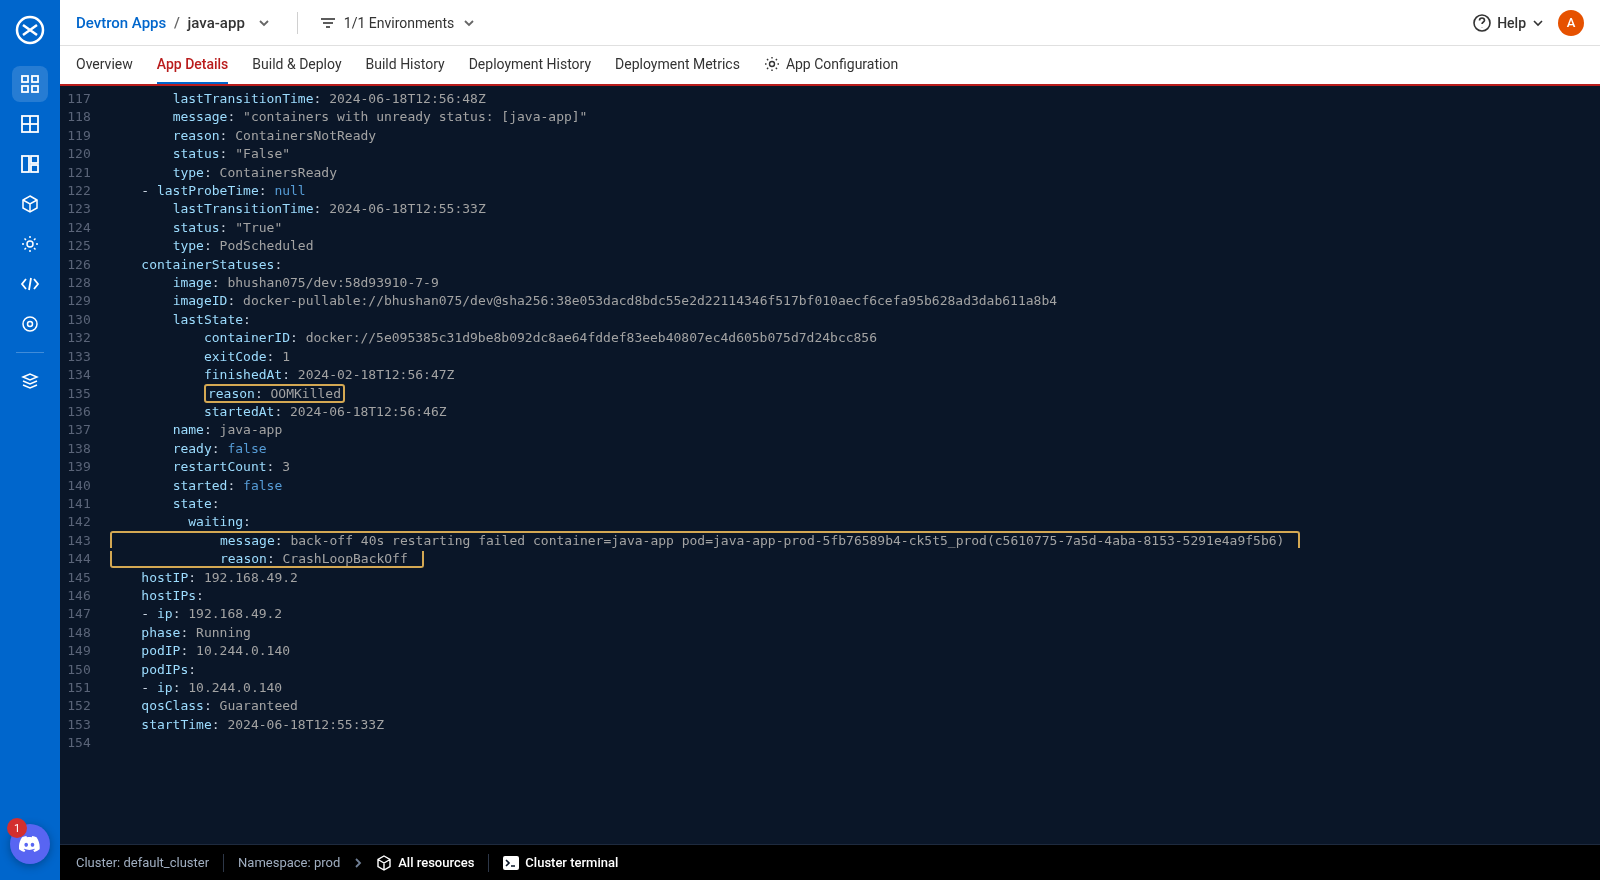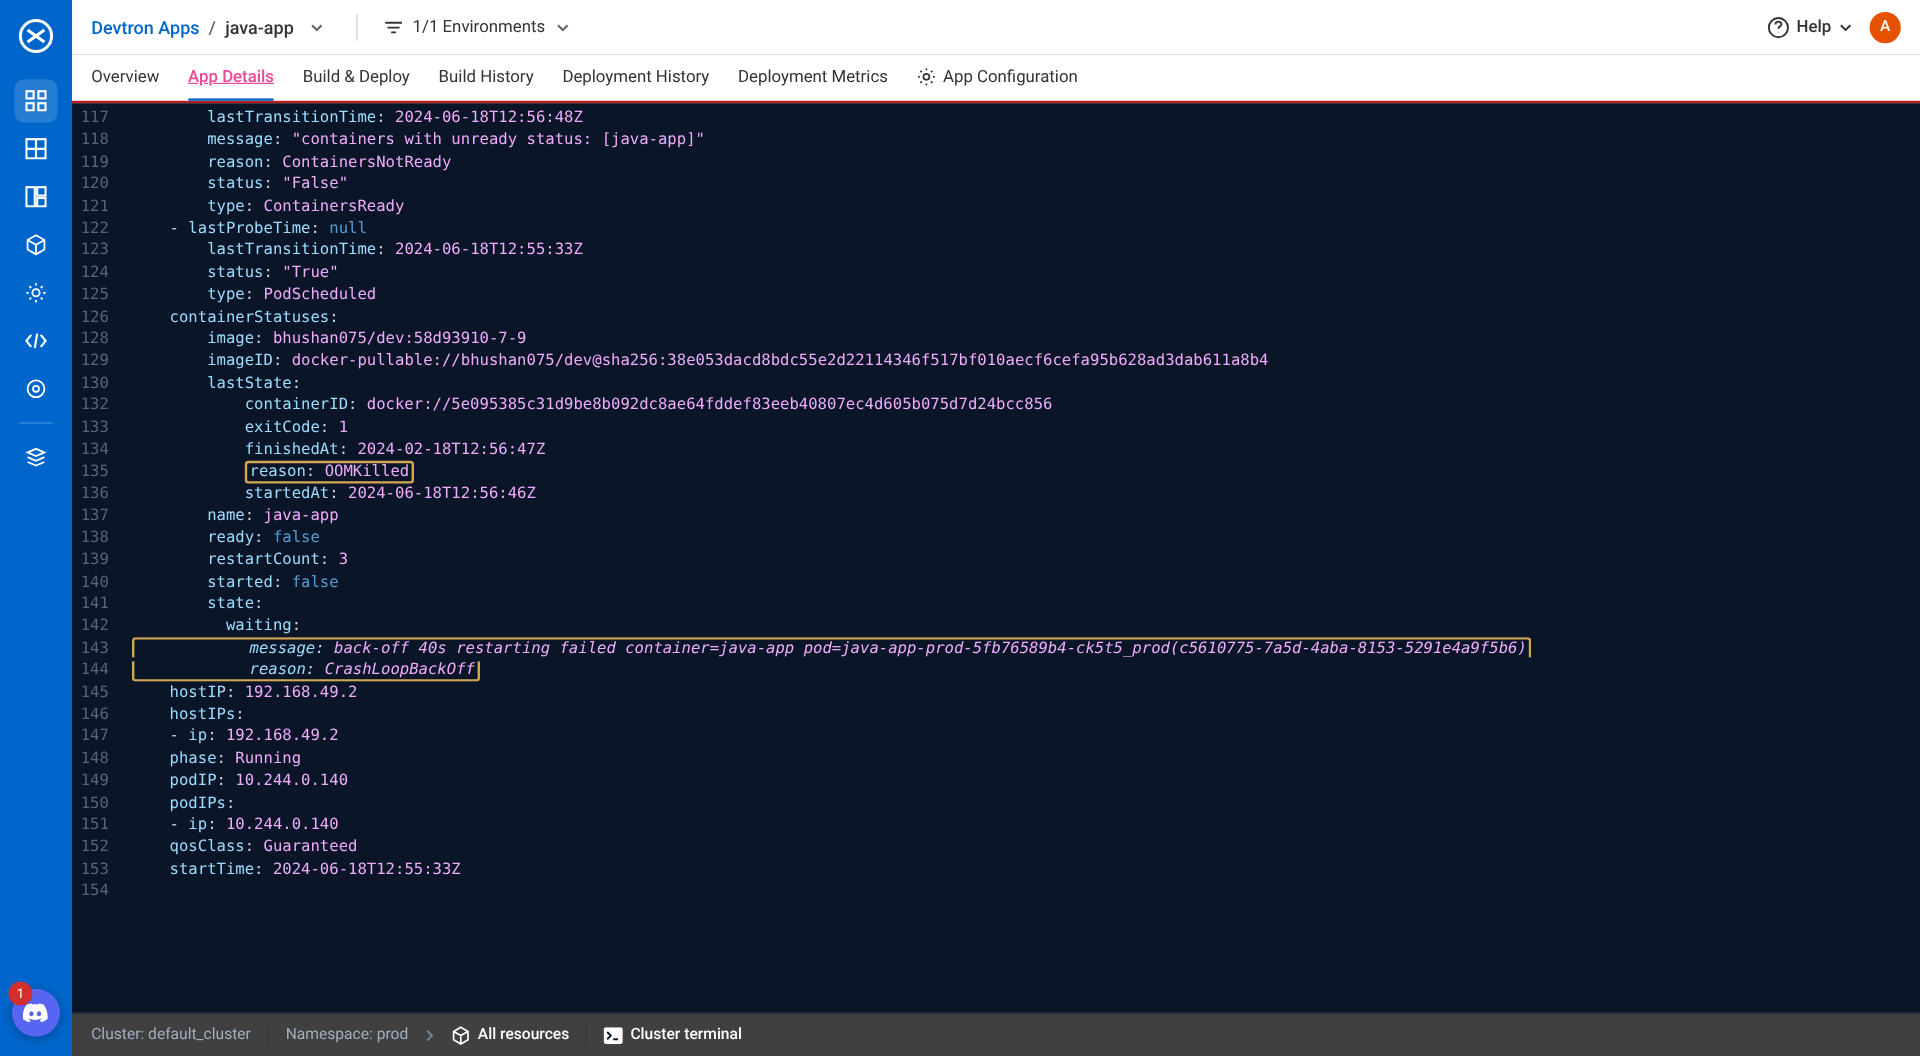--- a/index.html
+++ b/index.html
@@ -21,37 +21,37 @@
 .breadcrumb .app { color: #333; }
 .chevron { color: #666; font-size: 12px; padding: 0 4px; }
 .pipe-sep { width: 1px; height: 22px; background: #d0d0d0; margin: 0 14px; }
 .env-filter { display: flex; align-items: center; gap: 8px; color: #333; font-size: 14px; }
 .topbar-right { display: flex; align-items: center; gap: 14px; }
 .help-btn { display: flex; align-items: center; gap: 6px; font-size: 14px; color: #333; font-weight: 500; cursor: pointer; }
 .avatar { width: 26px; height: 26px; border-radius: 50%; background: #e65100; color: #fff; display: flex; align-items: center; justify-content: center; font-size: 13px; font-weight: 500; }
 
 .tabs { height: 40px; background: #fff; border-bottom: 2px solid #b91c1c; display: flex; align-items: center; padding: 0 16px; gap: 24px; font-size: 14px; }
 .tab { color: #333; cursor: pointer; height: 100%; display: flex; align-items: center; border-bottom: 2px solid transparent; }
-.tab.active { color: #ec4899; border-bottom-color: #0066cc; font-weight: 500; text-decoration: underline; }
+.tab.active { color: #b91c1c; border-bottom-color: #0066cc; font-weight: 500; }
 .tab-config { display: flex; align-items: center; gap: 6px; }
 
 .code-area { flex: 1; background: #0a1628; overflow: auto; position: relative; }
 .code-content { font-family: "SF Mono", Monaco, Consolas, monospace; font-size: 13px; line-height: 18.4px; padding: 4px 0; }
 .code-line { display: flex; white-space: pre; }
 .line-num { width: 50px; text-align: center; color: #5a6478; padding-right: 12px; user-select: none; flex-shrink: 0; }
 .line-content { flex: 1; color: #cbd5e1; }
 .yaml-key { color: #9CDCFE; }
-.yaml-val { color: #f0abfc; }
+.yaml-val { color: #a3a3a3; }
 .yaml-bool { color: #569CD6; }
 .yaml-dash { color: #cbd5e1; }
 
 .hl-box { border: 2px solid #d4a853; border-radius: 3px; padding: 0 2px; display: inline; }
-.hl-box-block { border: 2px solid #d4a853; border-radius: 3px; margin-left: 0px; padding: 0 2px; font-style: italic; }
-
-.footer { height: 36px; background: #404040; border-top: 1px solid #1e2a3e; display: flex; align-items: center; padding: 0 16px; font-size: 13px; color: #a0aec0; gap: 14px; }
+.hl-box-block { border: 2px solid #d4a853; border-radius: 3px; margin-left: 0px; padding: 0 14px; }
+
+.footer { height: 36px; background: #000000; border-top: 1px solid #1e2a3e; display: flex; align-items: center; padding: 0 16px; font-size: 13px; color: #a0aec0; gap: 14px; }
 .footer-sep { width: 1px; height: 18px; background: #2d3748; }
 .footer-chevron { color: #718096; }
 .footer-item { display: flex; align-items: center; gap: 6px; }
 .footer-item.bold { color: #fff; font-weight: 500; }
 
 svg { display: block; }
 </style>
 </head>
 <body>
 

